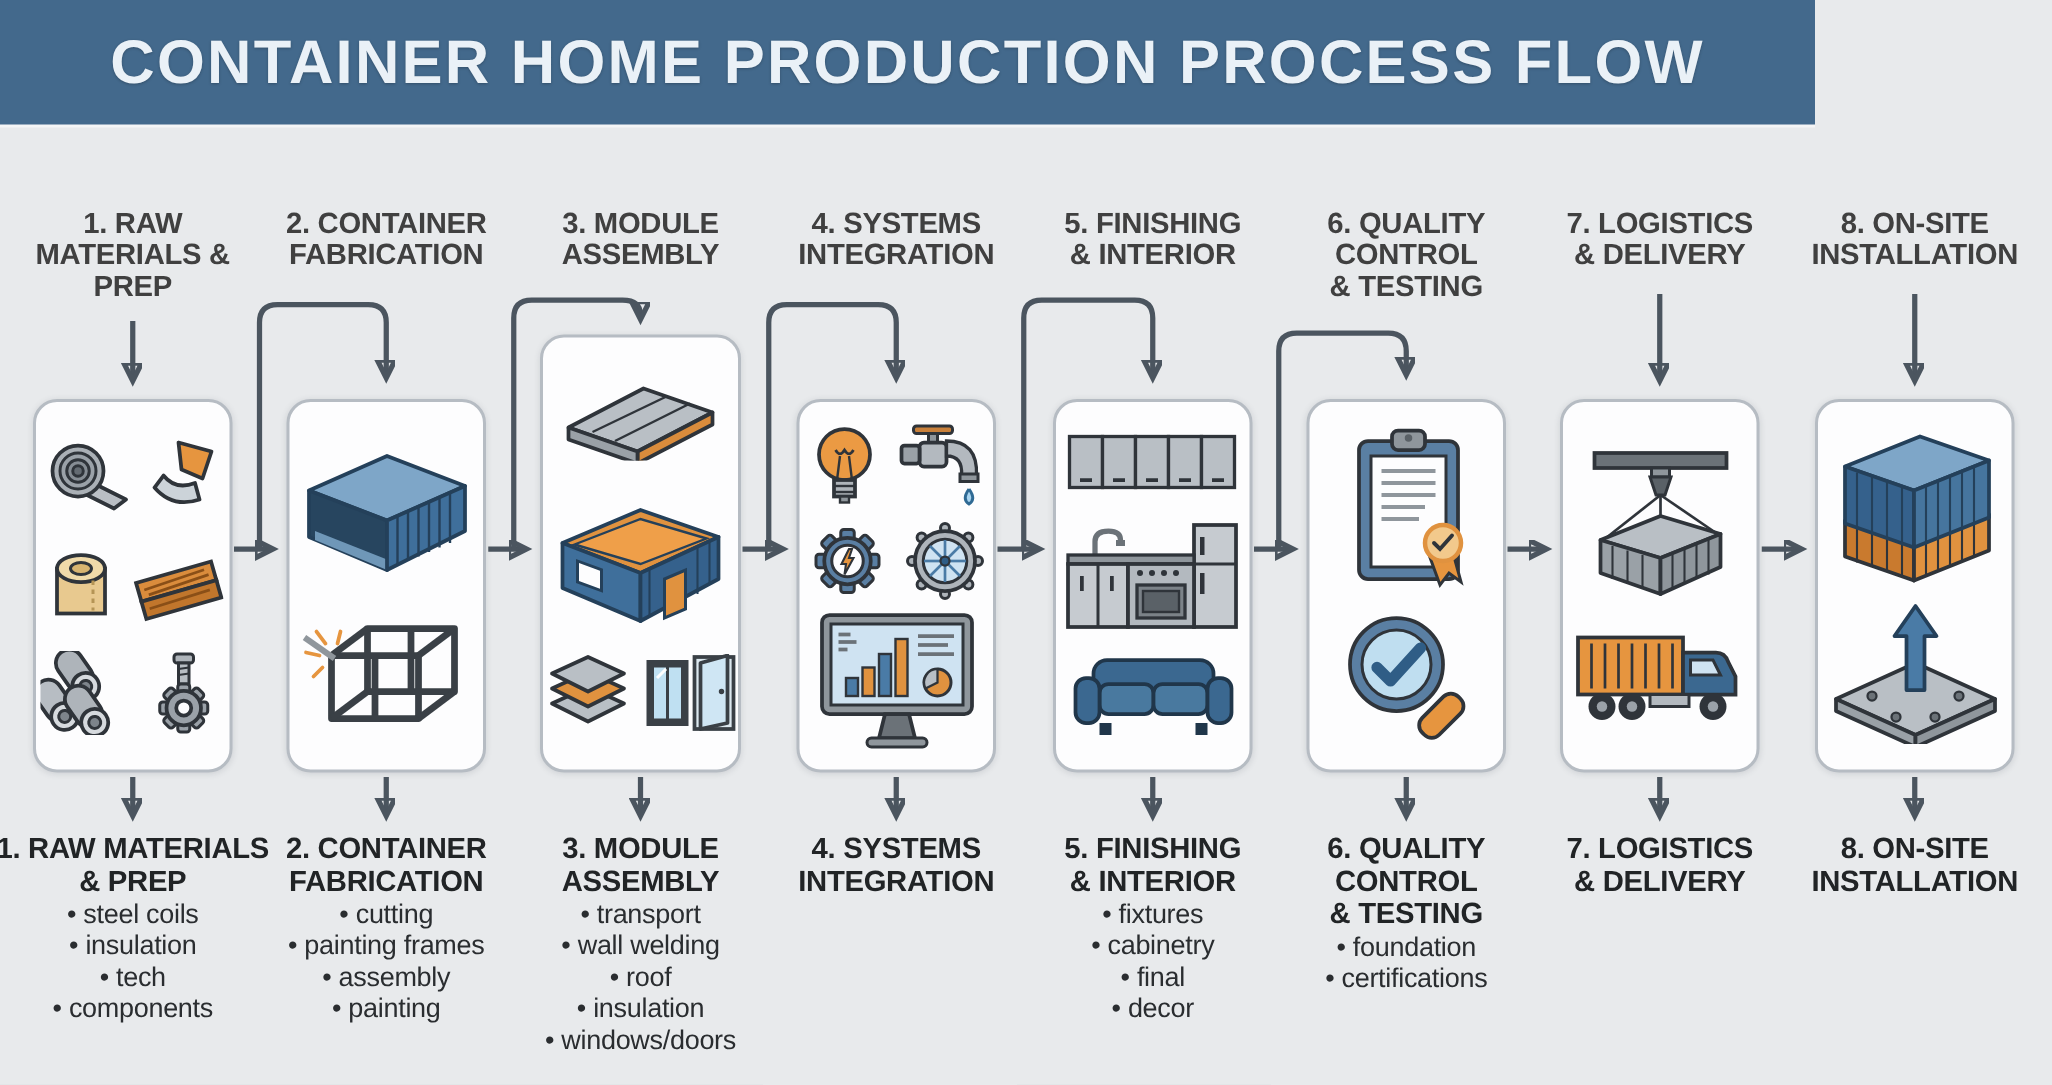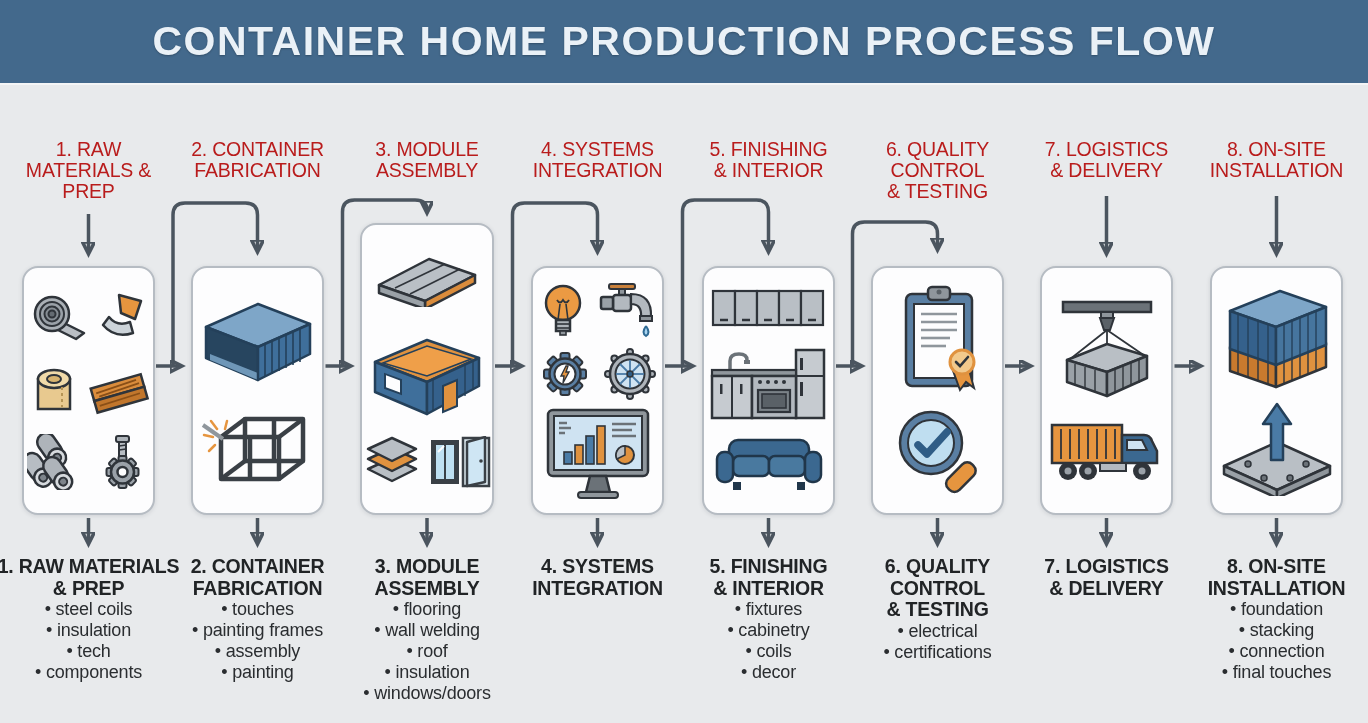--- a/index.html
+++ b/index.html
@@ -1,26 +1,26 @@
 <!DOCTYPE html>
 <html><head>
 <meta charset="utf-8">
 <style>
   html,body{margin:0;padding:0;background:#dfe2e5;}
   .page{position:relative;width:1368px;height:723px;background:#e8eaec;overflow:hidden;
         font-family:"Liberation Sans","DejaVu Sans",sans-serif;}
-  .header{position:absolute;left:0;top:0;width:1368px;height:83px;background:#43698c;
+  .header{position:absolute;left:0;top:0;width:1210px;height:83px;background:#43698c;
           display:flex;align-items:center;justify-content:center;
           box-shadow:0 2px 0 rgba(255,255,255,.5);}
   .header h1{margin:0;font-size:41px;font-weight:bold;letter-spacing:1.5px;color:#eaf1f7;
              text-shadow:0 1px 2px rgba(0,0,0,.25);}
   .connectors{position:absolute;left:0;top:0;pointer-events:none;}
   .connectors path{stroke:#4b555f;stroke-width:3.5;fill:none;}
-  .top-label{position:absolute;top:139px;width:180px;text-align:center;font-weight:normal;
-             font-size:19.5px;line-height:21px;color:#b91c1c;letter-spacing:-.2px;}
+  .top-label{position:absolute;top:139px;width:180px;text-align:center;font-weight:bold;
+             font-size:19.5px;line-height:21px;color:#404040;letter-spacing:-.2px;}
   .card{position:absolute;width:133px;height:249px;background:#fdfdfe;border:2px solid #b6bcc3;
         border-radius:16px;box-shadow:0 1px 4px rgba(60,70,80,.15);box-sizing:border-box;
         display:flex;flex-direction:column;justify-content:space-evenly;align-items:center;
         padding:6px 3px;}
   .icon-row{display:flex;gap:9px;justify-content:center;align-items:center;}
   .ic{display:block;}
   .caption{position:absolute;top:556px;width:184px;text-align:center;color:#212426;}
   .caption h3{margin:0;font-size:19.5px;line-height:21.5px;font-weight:bold;letter-spacing:-.2px;}
   .caption ul{list-style:none;margin:0 0 0;padding:0;display:inline-block;text-align:center;
               font-size:18px;line-height:21px;color:#2a2d30;letter-spacing:-.2px;}
@@ -506,61 +506,55 @@
     <ul>
       <li>steel coils</li>
       <li>insulation</li>
       <li>tech</li>
       <li>components</li>
     </ul>
   </div>
   <div class="caption" style="left:165.5px">
     <h3><span>2. CONTAINER</span><br><span>FABRICATION</span></h3>
     <ul>
-      <li>touches</li>
+      <li>cutting</li>
       <li>painting frames</li>
       <li>assembly</li>
       <li>painting</li>
     </ul>
   </div>
   <div class="caption" style="left:335px">
     <h3><span>3. MODULE</span><br><span>ASSEMBLY</span></h3>
     <ul>
-      <li>flooring</li>
+      <li>transport</li>
       <li>wall welding</li>
       <li>roof</li>
       <li>insulation</li>
       <li>windows/doors</li>
     </ul>
   </div>
   <div class="caption" style="left:505.5px">
     <h3><span>4. SYSTEMS</span><br><span>INTEGRATION</span></h3>
   </div>
   <div class="caption" style="left:676.5px">
     <h3><span>5. FINISHING</span><br><span>&amp; INTERIOR</span></h3>
     <ul>
       <li>fixtures</li>
       <li>cabinetry</li>
-      <li>coils</li>
+      <li>final</li>
       <li>decor</li>
     </ul>
   </div>
   <div class="caption" style="left:845.5px">
     <h3><span>6. QUALITY</span><br><span>CONTROL</span><br><span>&amp; TESTING</span></h3>
     <ul>
-      <li>electrical</li>
+      <li>foundation</li>
       <li>certifications</li>
     </ul>
   </div>
   <div class="caption" style="left:1014.5px">
     <h3><span>7. LOGISTICS</span><br><span>&amp; DELIVERY</span></h3>
   </div>
   <div class="caption" style="left:1184.5px">
     <h3><span>8. ON-SITE</span><br><span>INSTALLATION</span></h3>
-    <ul>
-      <li>foundation</li>
-      <li>stacking</li>
-      <li>connection</li>
-      <li>final touches</li>
-    </ul>
   </div>
 
 </div>
 
 </body></html>

